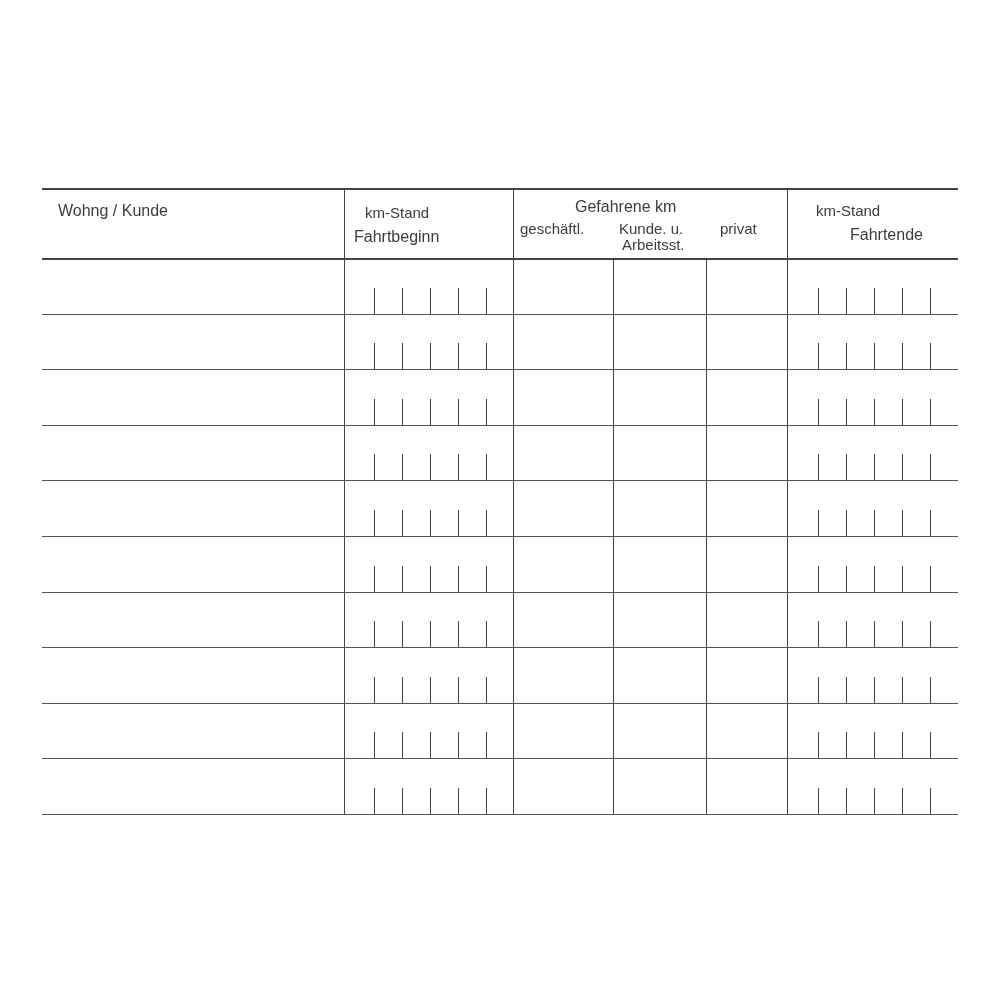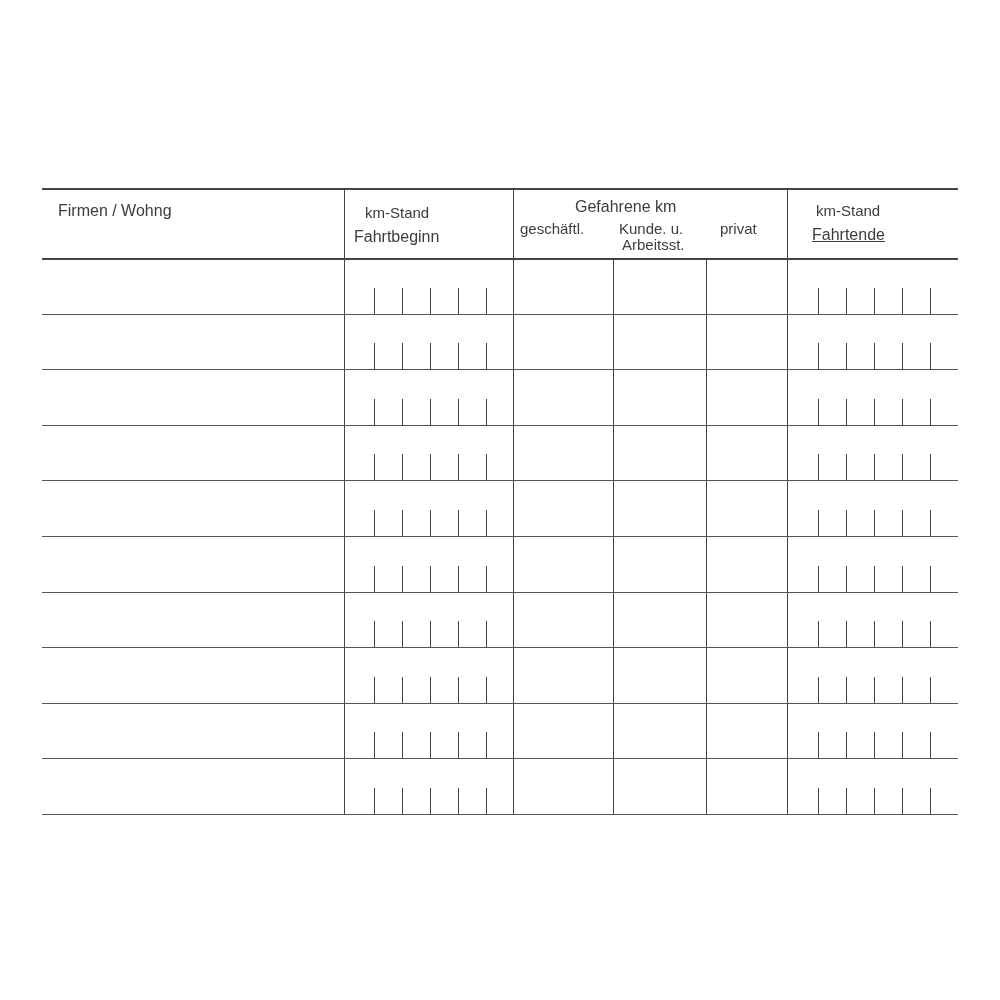--- a/index.html
+++ b/index.html
@@ -14,30 +14,30 @@
   .cell { position:absolute; }
 </style>
 </head>
 <body>
 
 <div class="form">
 
   <div class="hline" style="top:0;"></div>
   <div class="hline" style="top:70px;"></div>
 
-  <div class="label" style="left:16px; top:14px;">Firmen / Wohng</div>
+  <div class="label" style="left:16px; top:14px;">Wohng / Kunde</div>
   <div class="label" style="left:323px; top:16px; font-size:15px;">km-Stand</div>
   <div class="label" style="left:312px; top:40px;">Fahrtbeginn</div>
   <div class="label" style="left:533px; top:10px;">Gefahrene km</div>
   <div class="label" style="left:478px; top:32px; font-size:15px;">geschäftl.</div>
   <div class="label" style="left:577px; top:32px; font-size:15px;">Kunde. u.</div>
   <div class="label" style="left:580px; top:48px; font-size:15px;">Arbeitsst.</div>
   <div class="label" style="left:678px; top:32px; font-size:15px;">privat</div>
   <div class="label" style="left:774px; top:14px; font-size:15px;">km-Stand</div>
-  <div class="label" style="left:770px; top:38px;text-decoration:underline;">Fahrtende</div>
+  <div class="label" style="left:808px; top:38px;">Fahrtende</div>
 
   <div class="vline" style="left:302px; top:0; height:626px;"></div>
   <div class="vline" style="left:471px; top:0; height:626px;"></div>
   <div class="vline" style="left:571px; top:70px; height:556px;"></div>
   <div class="vline" style="left:664px; top:70px; height:556px;"></div>
   <div class="vline" style="left:745px; top:0; height:626px;"></div>
 
   <div id="rows">
       <div class="hline thin" style="top: 125.6px;"></div>
       <div class="cell" style="left: 0px; top: 70px; width: 302px; height: 55.6px;"></div>

